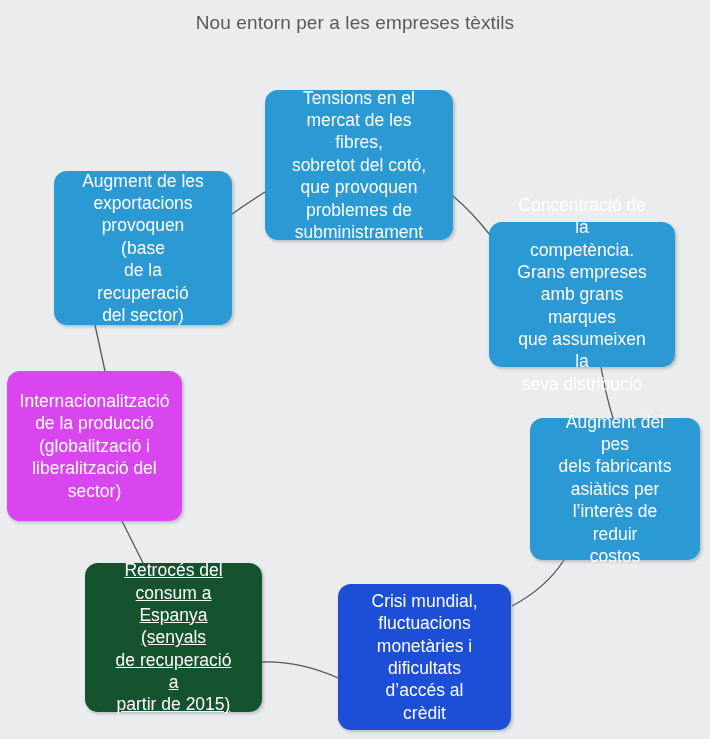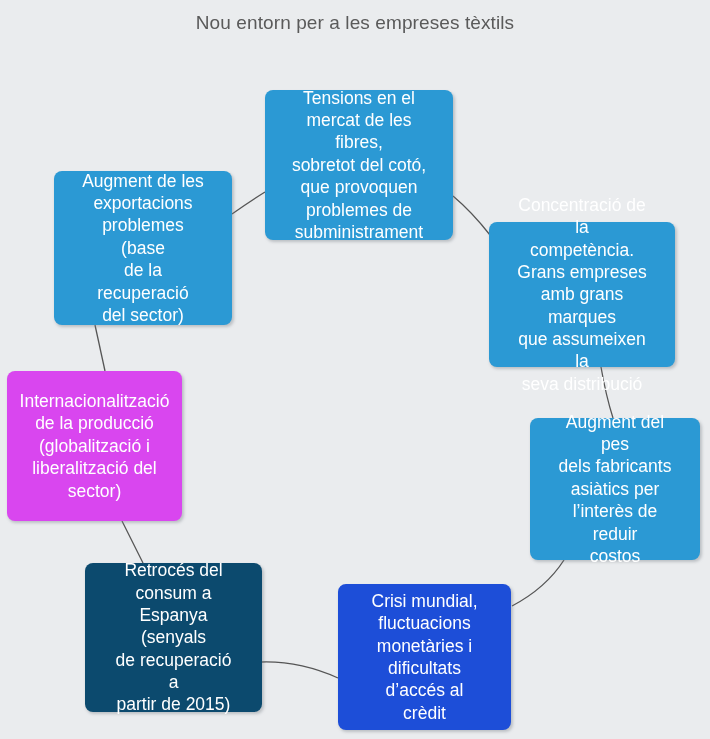--- a/index.html
+++ b/index.html
@@ -34,21 +34,21 @@
     left: 0;
     top: 0;
     width: 710px;
     height: 739px;
     pointer-events: none;
   }
   .node {
     position: absolute;
     box-sizing: border-box;
     background: #2b99d4;
-    border-radius: 8px;
+    border-radius: 13px;
     color: #ffffff;
     font-size: 17.5px;
     line-height: 1.28;
     text-align: center;
     display: flex;
     align-items: center;
     justify-content: center;
     padding: 6px 24px;
     box-shadow: 1.5px 2px 3px rgba(120,128,134,0.40);
     white-space: pre-line;
@@ -101,29 +101,29 @@
 competència.
 Grans empreses
 amb grans marques
 que assumeixen la
 seva distribució</div>
   <div class="node" id="node-3" style="background: #1d4ed8; color: rgb(255, 255, 255);">Crisi mundial,
 fluctuacions
 monetàries i
 dificultats
 d’accés al crèdit</div>
-  <div class="node" id="node-4" style="background: #0c4a6e; color: rgb(255, 255, 255);">Retrocés del
+  <div class="node" id="node-4" style="background: #14532d; color: rgb(255, 255, 255); text-decoration: underline;">Retrocés del
 consum a
 Espanya (senyals
 de recuperació a
 partir de 2015)</div>
   <div class="node" id="node-5" style="background: #d946ef; color: rgb(255, 255, 255);">Internacionalització
 de la producció
 (globalització i
 liberalització del
 sector)</div>
   <div class="node" id="node-6" style="background: rgb(43, 153, 212); color: rgb(255, 255, 255);">Augment de les
 exportacions
-problemes (base
+provoquen (base
 de la recuperació
 del sector)</div>
 
 </div>
 
 </body></html>

